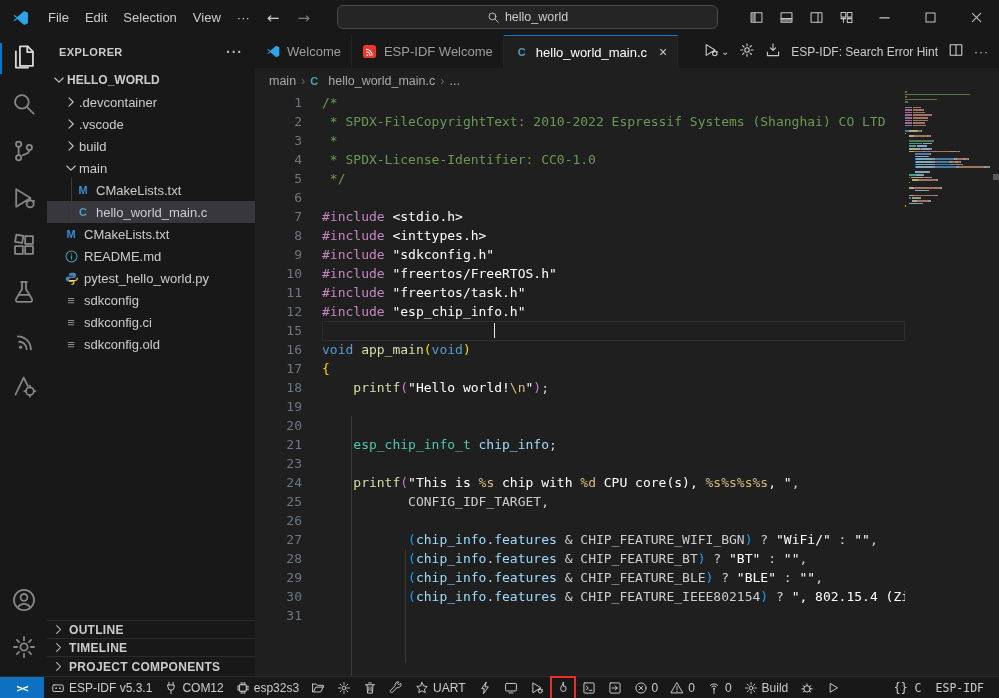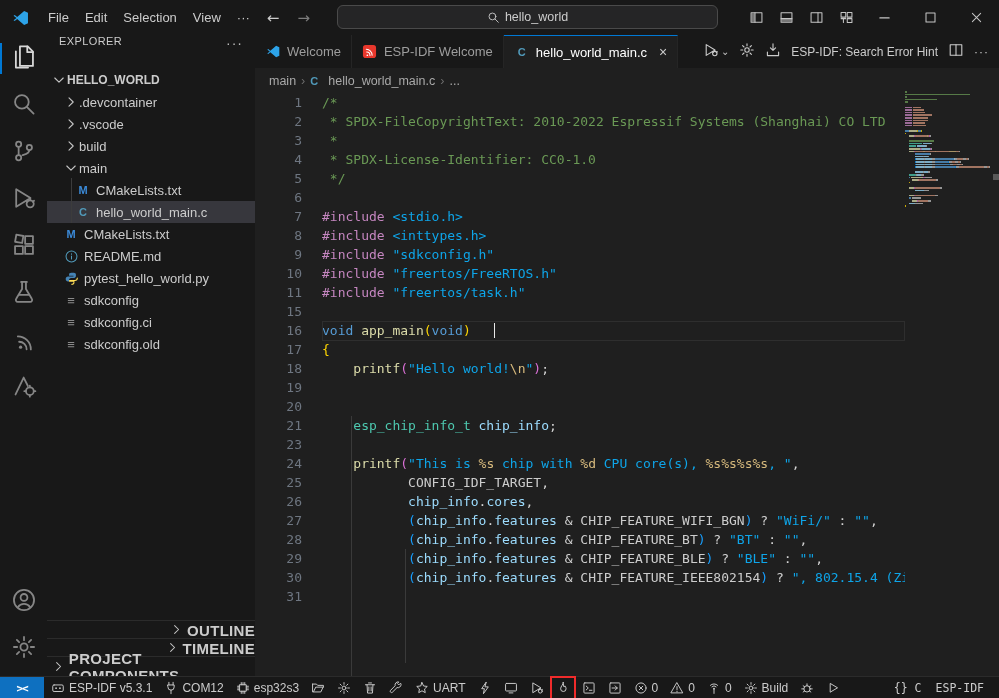--- a/index.html
+++ b/index.html
@@ -26,33 +26,33 @@
   
   #activitybar{left:0;top:35px;width:47px;height:641px;background:#181818;border-right:1px solid #2b2b2b;}
   .act-item{position:relative;width:47px;height:47px;display:flex;align-items:center;justify-content:center;color:#868686;}
   .act-item.active{color:#d7d7d7;}
   .act-item.active:before{content:"";position:absolute;left:0;top:8px;bottom:8px;width:2px;background:#0078d4;}
   .act-item svg{width:26px;height:26px;}
   #act-bottom{position:absolute;bottom:4px;left:0;}
 
   
   #sidebar{left:47px;top:35px;width:208px;height:641px;background:#181818;border-right:1px solid #2b2b2b;overflow:hidden;}
-  #expl-header{height:34px;display:flex;padding:0 12px;color:#cccccc;}
+  #expl-header{height:34px;display:flex;align-items:center;padding:0 12px;color:#cccccc;font-weight:bold;}
   #expl-header .hlabel{font-size:11px;letter-spacing:.4px;flex:1;}
   #expl-header .hmore{color:#bbb;font-size:14px;letter-spacing:1px;}
   .tree-row{height:22px;display:flex;align-items:center;color:#cccccc;font-size:13px;white-space:nowrap;}
   .tree-row.selected{background:#37373d;}
   .tree-row .chev{width:16px;height:16px;color:#c5c5c5;flex:0 0 auto;}
   .tree-row .chev svg{width:16px;height:16px;}
   .tree-row .ficon{width:16px;height:16px;margin-right:5px;flex:0 0 auto;display:flex;align-items:center;justify-content:center;}
   .tree-row .ficon svg{width:15px;height:15px;}
   .tree-row.root{font-weight:bold;font-size:12px;}
   #tree-guide{position:absolute;left:24px;width:1px;background:#3c3c3c;}
   .side-section{position:absolute;left:0;width:208px;border-top:1px solid #2b2b2b;display:flex;align-items:center;
-    font-weight:bold;font-size:15px;color:#cccccc;letter-spacing:.3px;justify-content:flex-end;}
+    font-weight:bold;font-size:12px;color:#cccccc;letter-spacing:.3px;}
   .side-section .chev{width:16px;height:16px;margin:0 2px 0 4px;color:#c5c5c5;}
   .side-section .chev svg{width:15px;height:15px;}
 
   
   #editor{left:255px;top:35px;width:744px;height:641px;background:#1f1f1f;}
   #tabbar{position:absolute;left:0;top:0;width:744px;height:33px;background:#181818;display:flex;align-items:stretch;}
   .tab{display:flex;align-items:center;gap:6px;padding:0 10px;border-right:1px solid #252525;color:#9d9d9d;
     font-size:13px;background:#181818;position:relative;white-space:nowrap;}
   .tab .ticon{width:16px;height:16px;display:flex;align-items:center;justify-content:center;}
   .tab .ticon svg{width:15px;height:15px;}
@@ -67,21 +67,21 @@
   #breadcrumb .sep{color:#6e6e6e;}
   #breadcrumb .bicon{width:14px;height:14px;display:flex;align-items:center;}
 
   
   #code{position:absolute;left:0;top:58px;width:650px;height:583px;overflow:hidden;
     font-family:"DejaVu Sans Mono","Liberation Mono",monospace;font-size:13px;line-height:19px;}
   .cline{height:19px;white-space:pre;display:flex;}
   .cline .ln{width:47px;flex:0 0 auto;text-align:right;color:#6e7681;user-select:none;}
   .cline.cur .ln{color:#c6c6c6;}
   .cline .lt{padding-left:20px;flex:0 0 auto;}
-  .tok-cm{color:#6A9955}.tok-pp{color:#C586C0}.tok-st{color:#0ea5e9}.tok-es{color:#D7BA7D}
+  .tok-cm{color:#6A9955}.tok-pp{color:#C586C0}.tok-st{color:#ffffff}.tok-es{color:#D7BA7D}
   .tok-kw{color:#569CD6}.tok-fn{color:#DCDCAA}.tok-ty{color:#4EC9B0}.tok-vr{color:#9CDCFE}
   .tok-pl{color:#D4D4D4}.tok-b1{color:#FFD700}.tok-b2{color:#DA70D6}.tok-b3{color:#179FFF}
   .iguide{position:absolute;width:1px;background:#3a3a3a;}
   #curline-box{position:absolute;left:67px;right:0;height:18px;border:1px solid #2e2e2e;pointer-events:none;}
   #cursor{position:absolute;width:1.5px;height:15px;background:#e8e8e8;}
 
   
   #minimap{position:absolute;left:650px;top:56px;width:88px;height:585px;overflow:hidden;}
   .mrow{height:1.6px;margin-bottom:1px;display:flex;}
   .mseg{height:100%;opacity:.75;}
@@ -445,31 +445,32 @@
           <div class="cline"><span class="ln">2</span><span class="lt"><span class="tok-cm"> * SPDX-FileCopyrightText: 2010-2022 Espressif Systems (Shanghai) CO LTD</span></span></div>
           <div class="cline"><span class="ln">3</span><span class="lt"><span class="tok-cm"> *</span></span></div>
           <div class="cline"><span class="ln">4</span><span class="lt"><span class="tok-cm"> * SPDX-License-Identifier: CC0-1.0</span></span></div>
           <div class="cline"><span class="ln">5</span><span class="lt"><span class="tok-cm"> */</span></span></div>
           <div class="cline"><span class="ln">6</span><span class="lt"></span></div>
           <div class="cline"><span class="ln">7</span><span class="lt"><span class="tok-pp">#include</span><span class="tok-pl"> </span><span class="tok-st">&lt;stdio.h&gt;</span></span></div>
           <div class="cline"><span class="ln">8</span><span class="lt"><span class="tok-pp">#include</span><span class="tok-pl"> </span><span class="tok-st">&lt;inttypes.h&gt;</span></span></div>
           <div class="cline"><span class="ln">9</span><span class="lt"><span class="tok-pp">#include</span><span class="tok-pl"> </span><span class="tok-st">"sdkconfig.h"</span></span></div>
           <div class="cline"><span class="ln">10</span><span class="lt"><span class="tok-pp">#include</span><span class="tok-pl"> </span><span class="tok-st">"freertos/FreeRTOS.h"</span></span></div>
           <div class="cline"><span class="ln">11</span><span class="lt"><span class="tok-pp">#include</span><span class="tok-pl"> </span><span class="tok-st">"freertos/task.h"</span></span></div>
+          <div class="cline"><span class="ln">12</span><span class="lt"><span class="tok-pp">#include</span><span class="tok-pl"> </span><span class="tok-st">"esp_chip_info.h"</span></span></div>
           <div class="cline"><span class="ln">15</span><span class="lt"></span></div>
           <div class="cline"><span class="ln">16</span><span class="lt"><span class="tok-kw">void</span><span class="tok-pl"> </span><span class="tok-fn">app_main</span><span class="tok-b1">(</span><span class="tok-kw">void</span><span class="tok-b1">)</span></span></div>
           <div class="cline"><span class="ln">17</span><span class="lt"><span class="tok-b1">{</span></span></div>
           <div class="cline"><span class="ln">18</span><span class="lt"><span class="tok-pl">    </span><span class="tok-fn">printf</span><span class="tok-b2">(</span><span class="tok-st">"Hello world!</span><span class="tok-es">\n</span><span class="tok-st">"</span><span class="tok-b2">)</span><span class="tok-pl">;</span></span></div>
           <div class="cline"><span class="ln">19</span><span class="lt"></span></div>
           <div class="cline"><span class="ln">20</span></div>
           <div class="cline"><span class="ln">21</span><span class="lt"><span class="tok-pl">    </span><span class="tok-ty">esp_chip_info_t</span><span class="tok-pl"> </span><span class="tok-vr">chip_info</span><span class="tok-pl">;</span></span></div>
           <div class="cline"><span class="ln">23</span></div>
           <div class="cline"><span class="ln">24</span><span class="lt"><span class="tok-pl">    </span><span class="tok-fn">printf</span><span class="tok-b2">(</span><span class="tok-st">"This is </span><span class="tok-es">%s</span><span class="tok-st"> chip with </span><span class="tok-es">%d</span><span class="tok-st"> CPU core(s), </span><span class="tok-es">%s%s%s%s</span><span class="tok-st">, "</span><span class="tok-pl">,</span></span></div>
           <div class="cline"><span class="ln">25</span><span class="lt"><span class="tok-pl">           </span><span class="tok-ct">CONFIG_IDF_TARGET</span><span class="tok-pl">,</span></span></div>
-          <div class="cline"><span class="ln">26</span><span class="lt"><span class="tok-pl">           </span><span class="tok-vr">chip_info</span><span class="tok-pl">.</span><span class="tok-vr">cores</span><span class="tok-pl">,</span></span></div>
+          <div class="cline"><span class="ln">26</span></div>
           <div class="cline"><span class="ln">27</span><span class="lt"><span class="tok-pl">           </span><span class="tok-b3">(</span><span class="tok-vr">chip_info</span><span class="tok-pl">.</span><span class="tok-vr">features</span><span class="tok-pl"> &amp; </span><span class="tok-ct">CHIP_FEATURE_WIFI_BGN</span><span class="tok-b3">)</span><span class="tok-pl"> ? </span><span class="tok-st">"WiFi/"</span><span class="tok-pl"> : </span><span class="tok-st">""</span><span class="tok-pl">,</span></span></div>
           <div class="cline"><span class="ln">28</span><span class="lt"><span class="tok-pl">           </span><span class="tok-b3">(</span><span class="tok-vr">chip_info</span><span class="tok-pl">.</span><span class="tok-vr">features</span><span class="tok-pl"> &amp; </span><span class="tok-ct">CHIP_FEATURE_BT</span><span class="tok-b3">)</span><span class="tok-pl"> ? </span><span class="tok-st">"BT"</span><span class="tok-pl"> : </span><span class="tok-st">""</span><span class="tok-pl">,</span></span></div>
           <div class="cline"><span class="ln">29</span><span class="lt"><span class="tok-pl">           </span><span class="tok-b3">(</span><span class="tok-vr">chip_info</span><span class="tok-pl">.</span><span class="tok-vr">features</span><span class="tok-pl"> &amp; </span><span class="tok-ct">CHIP_FEATURE_BLE</span><span class="tok-b3">)</span><span class="tok-pl"> ? </span><span class="tok-st">"BLE"</span><span class="tok-pl"> : </span><span class="tok-st">""</span><span class="tok-pl">,</span></span></div>
           <div class="cline"><span class="ln">30</span><span class="lt"><span class="tok-pl">           </span><span class="tok-b3">(</span><span class="tok-vr">chip_info</span><span class="tok-pl">.</span><span class="tok-vr">features</span><span class="tok-pl"> &amp; </span><span class="tok-ct">CHIP_FEATURE_IEEE802154</span><span class="tok-b3">)</span><span class="tok-pl"> ? </span><span class="tok-st">", 802.15.4 (Zigbee/Thread)"</span></span></div>
           <div class="cline"><span class="ln">31</span><span class="lt"></span></div>
         </div>
       <div id="cursor" style="left: 238.6px; top: 230px;"></div>
     </div>
 
     <div id="minimap">

